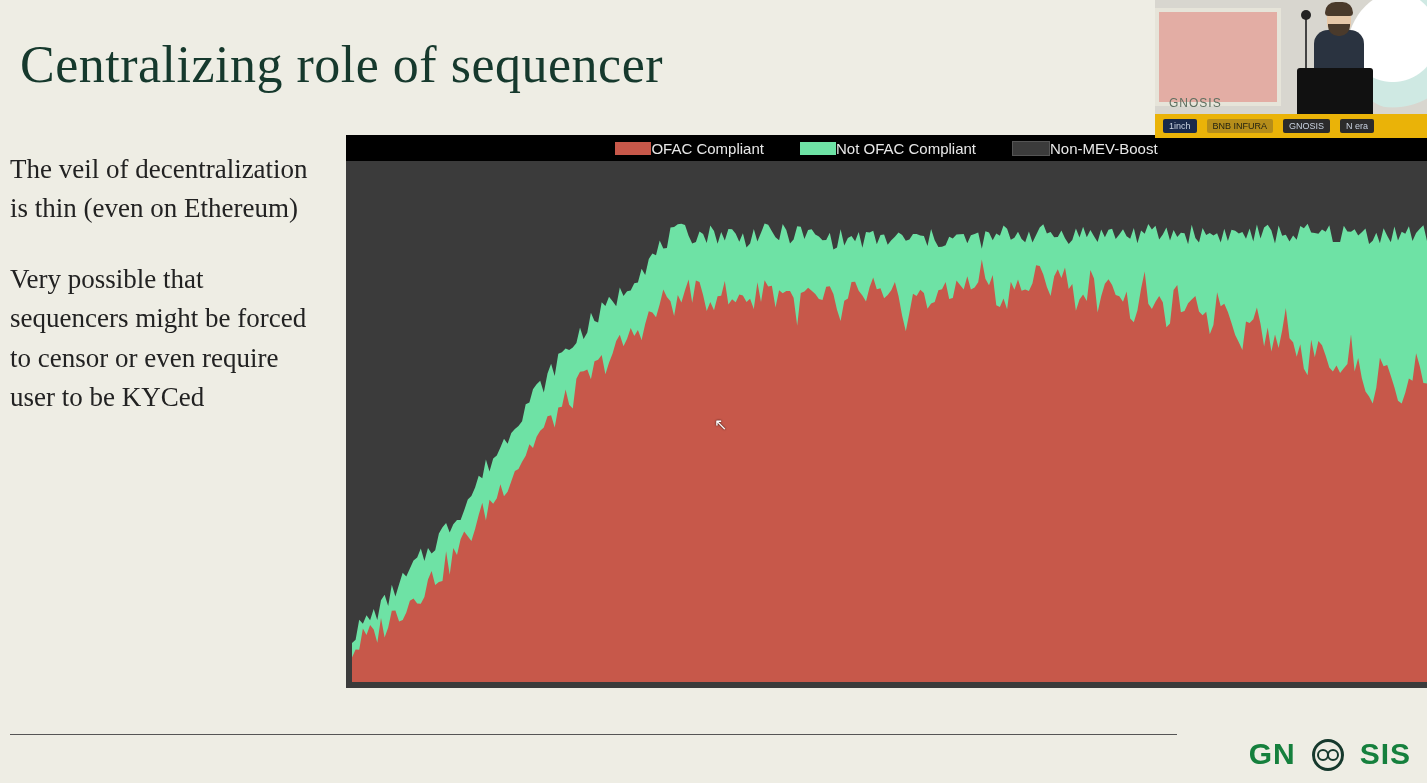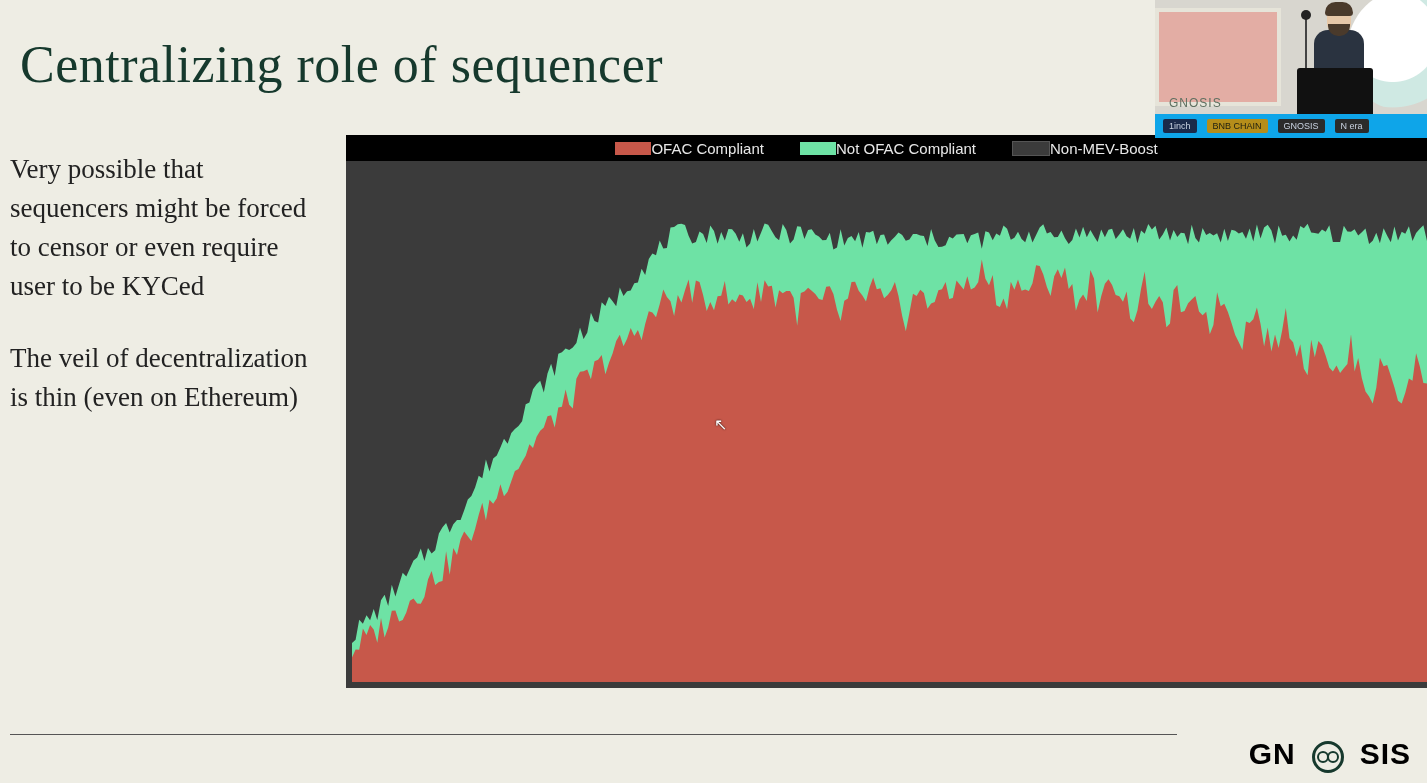--- a/index.html
+++ b/index.html
@@ -97,23 +97,23 @@
 
   
   .logo-corner {
     position: absolute;
     right: 16px;
     bottom: 12px;
     font-family: Arial, Helvetica, sans-serif;
     font-weight: 800;
     font-size: 30px;
     letter-spacing: 1px;
-    color: #000000;
+    color: #15803d;
     display: flex;
-    align-items: flex-end;
+    align-items: flex-start;
     gap: 16px;
   }
   .logo-corner .owl {
     display:inline-block;
     position:relative;
     width: 26px;
     height: 26px;
     border: 3px solid #16392d;
     border-radius: 50%;
     margin: 0 0px;
@@ -210,21 +210,21 @@
     top:-10px;
     width:110px; height:120px;
     border-radius:50%;
     background: radial-gradient(circle at 40% 40%, #ffffff 0 46%, #cfe9e3 47% 72%, transparent 73%);
     transform: rotate(8deg);
   }
   .speaker-inset .stage-strip {
     position:absolute;
     left:0; right:0; bottom:0;
     height:24px;
-    background:#0ea5e9;
+    background:#eab308;
     display:flex;
     align-items:center;
     gap:10px;
     padding-left:8px;
     font-family: Arial, sans-serif;
     font-size:9px;
     color:#c9d2e0;
   }
   .speaker-inset .small-gnosis {
     position:absolute;
@@ -239,22 +239,22 @@
   .spons { background:#1a2a4a; padding:2px 6px; border-radius:2px; }
   .spons.b { background:#b58d1a; color:#221; }
   .spons.g { background:#2b2b2b; }
 </style>
 </head>
 <body>
 
 <h1 class="page-title">Centralizing role of sequencer</h1>
 
 <div class="side-text">
+  <p>The veil of decentralization is thin (even on Ethereum)</p>
   <p>Very possible that sequencers might be forced to censor or even require user to be KYCed</p>
-  <p>The veil of decentralization is thin (even on Ethereum)</p>
 </div>
 
 <div class="chart-panel">
   <div class="chart-legend">
     <div class="legend-entry">
       <span class="legend-swatch sw-ofac"></span>
       <span>OFAC Compliant</span>
     </div>
     <div class="legend-entry">
       <span class="legend-swatch sw-notofac"></span>
@@ -289,17 +289,17 @@
   <div class="mic"></div>
   <div class="figure">
     <div class="hair"></div>
     <div class="head"></div>
     <div class="beard"></div>
     <div class="body"></div>
   </div>
   <div class="podium"></div>
   <div class="stage-strip">
     <span class="spons">1inch</span>
-    <span class="spons b">BNB CHAIN</span>
+    <span class="spons b">BNB INFURA</span>
     <span class="spons g">GNOSIS</span>
     <span class="spons g">N era</span>
   </div>
 </div>
 
 </body></html>

